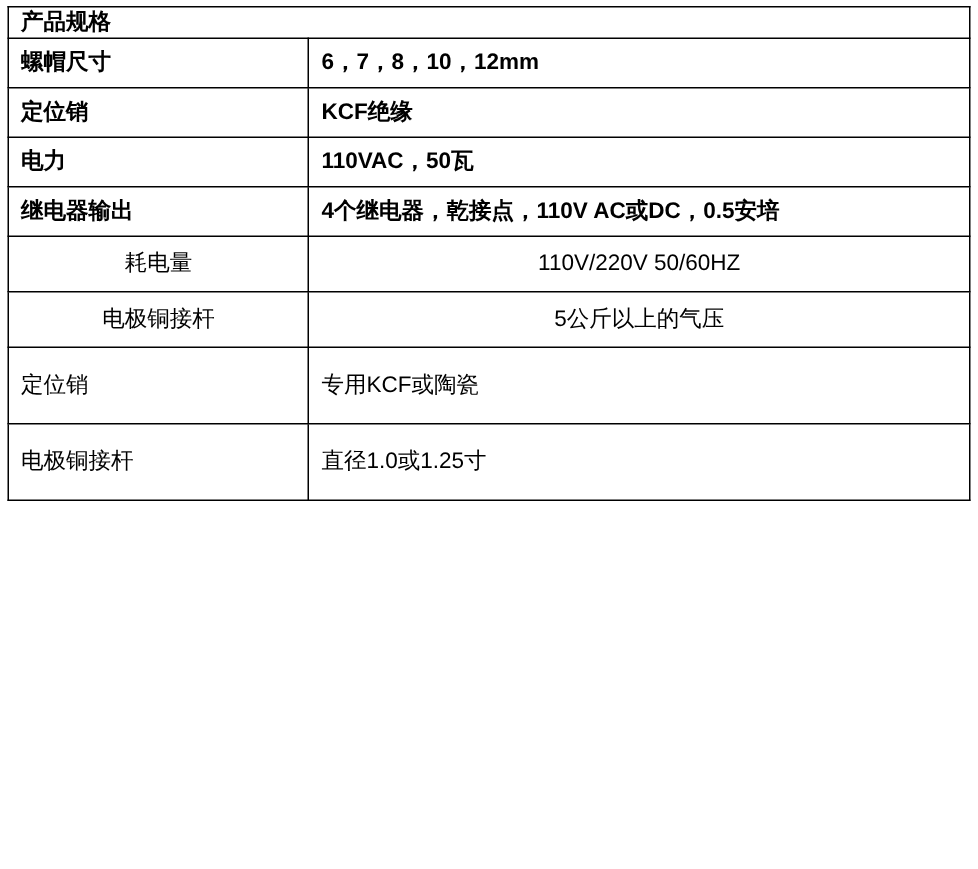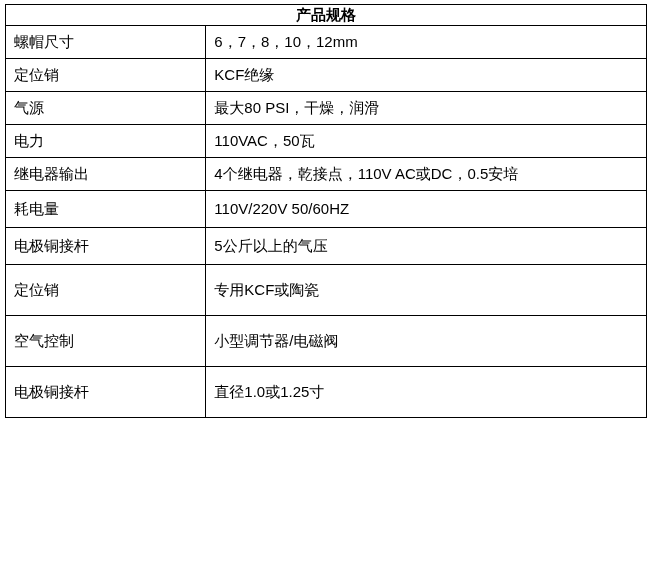--- a/index.html
+++ b/index.html
@@ -23,33 +23,32 @@
     border: 1px solid #000000;
     padding: 0 8px;
     font-size: 15px;
     line-height: 1.35;
     vertical-align: middle;
   }
   .col-label { width: 200px; }
   .col-value { width: 440px; }
 
   .section-title {
-    text-align: center;
     font-weight: bold;
     font-size: 17px;
     padding: 6px 8px;
   }
   .row-label {
     font-size: 15px;
   }
   .row-value {
     font-size: 15px;
   }
-  tr.h-sm td { height: 32px; }
-  tr.h-md td { height: 36px; }
+  tr.h-sm td { height: 32px; font-weight: bold; }
+  tr.h-md td { height: 36px; text-align: center; }
   tr.h-lg td { height: 46px; }
   tr.h-xl td { height: 50px; }
 </style>
 </head>
 <body>
 
 <table class="spec-table">
   <colgroup>
     <col class="col-label">
     <col class="col-value">
@@ -61,24 +60,20 @@
     </tr>
     <tr class="h-sm">
       <td class="row-label">螺帽尺寸</td>
       <td class="row-value">6，7，8，10，12mm</td>
     </tr>
     <tr class="h-sm">
       <td class="row-label">定位销</td>
       <td class="row-value">KCF绝缘</td>
     </tr>
     <tr class="h-sm">
-      <td class="row-label">气源</td>
-      <td class="row-value">最大80 PSI，干燥，润滑</td>
-    </tr>
-    <tr class="h-sm">
       <td class="row-label">电力</td>
       <td class="row-value">110VAC，50瓦</td>
     </tr>
     <tr class="h-sm">
       <td class="row-label">继电器输出</td>
       <td class="row-value">4个继电器，乾接点，110V AC或DC，0.5安培</td>
     </tr>
 
     <tr class="h-md">
       <td class="row-label">耗电量</td>
@@ -87,21 +82,17 @@
     <tr class="h-md">
       <td class="row-label">电极铜接杆</td>
       <td class="row-value">5公斤以上的气压</td>
     </tr>
 
     <tr class="h-xl">
       <td class="row-label">定位销</td>
       <td class="row-value">专用KCF或陶瓷</td>
     </tr>
     <tr class="h-xl">
-      <td class="row-label">空气控制</td>
-      <td class="row-value">小型调节器/电磁阀</td>
-    </tr>
-    <tr class="h-xl">
       <td class="row-label">电极铜接杆</td>
       <td class="row-value">直径1.0或1.25寸</td>
     </tr>
   </tbody>
 </table>
 
 </body></html>

